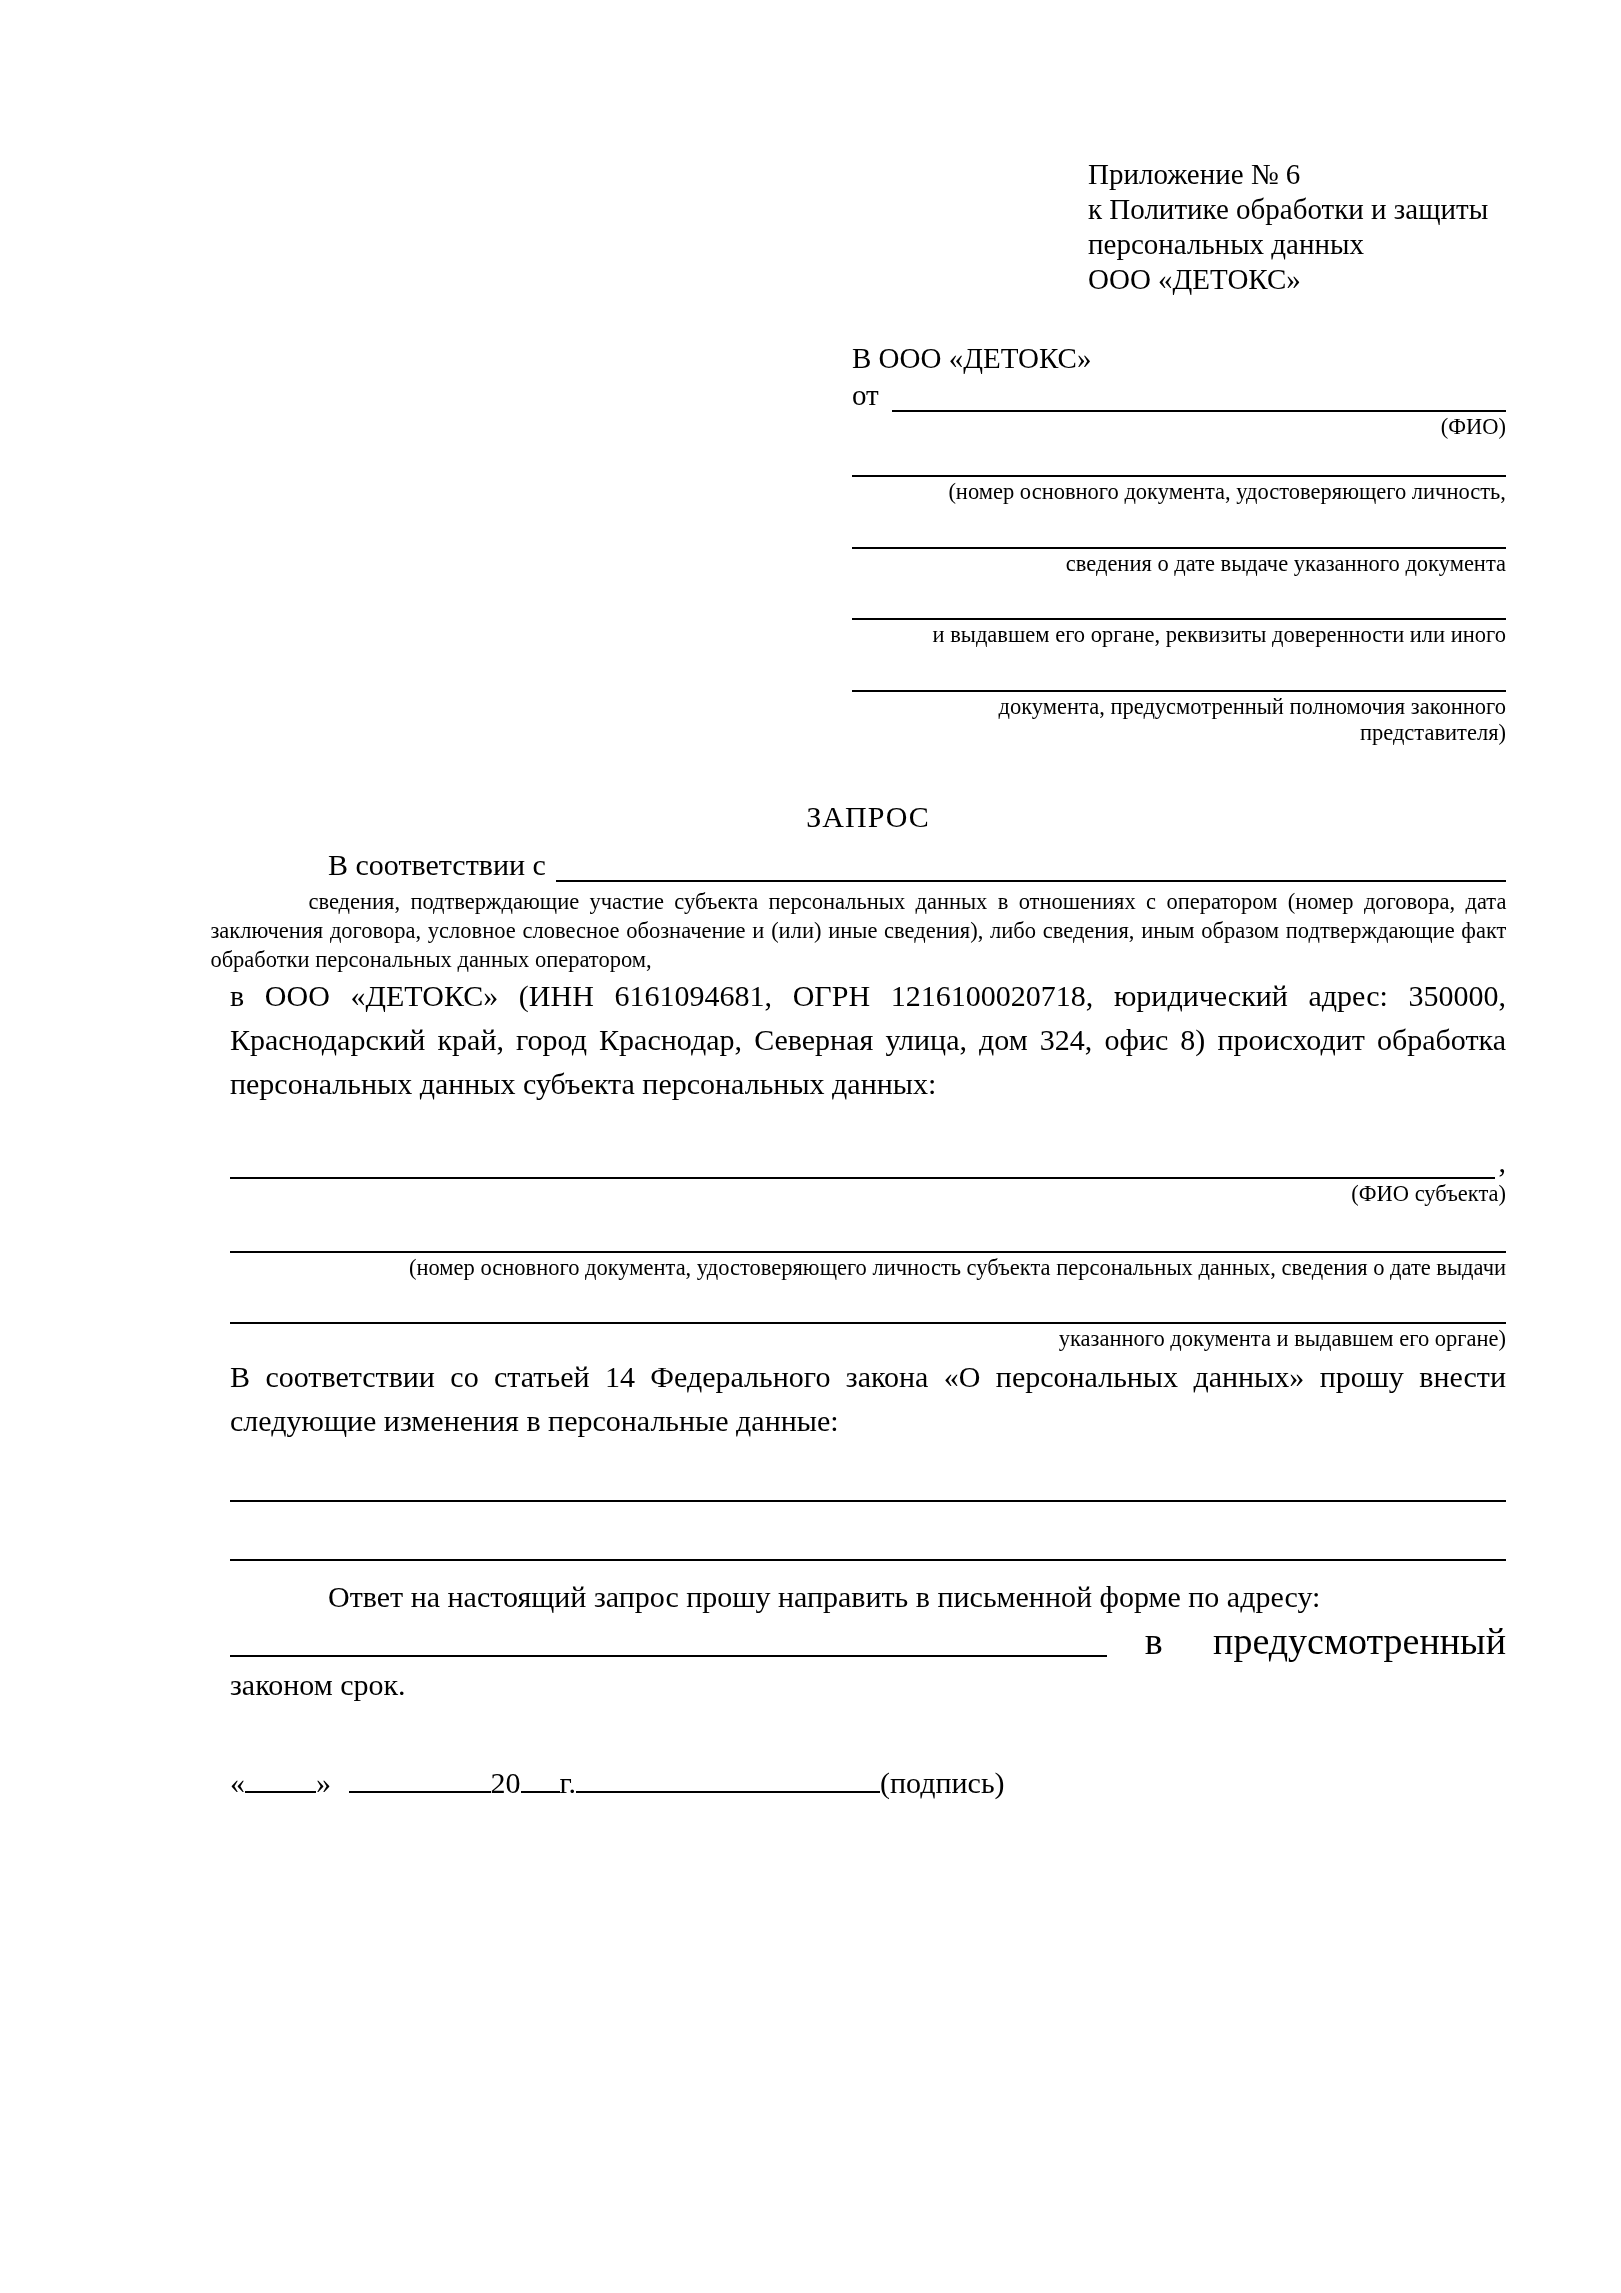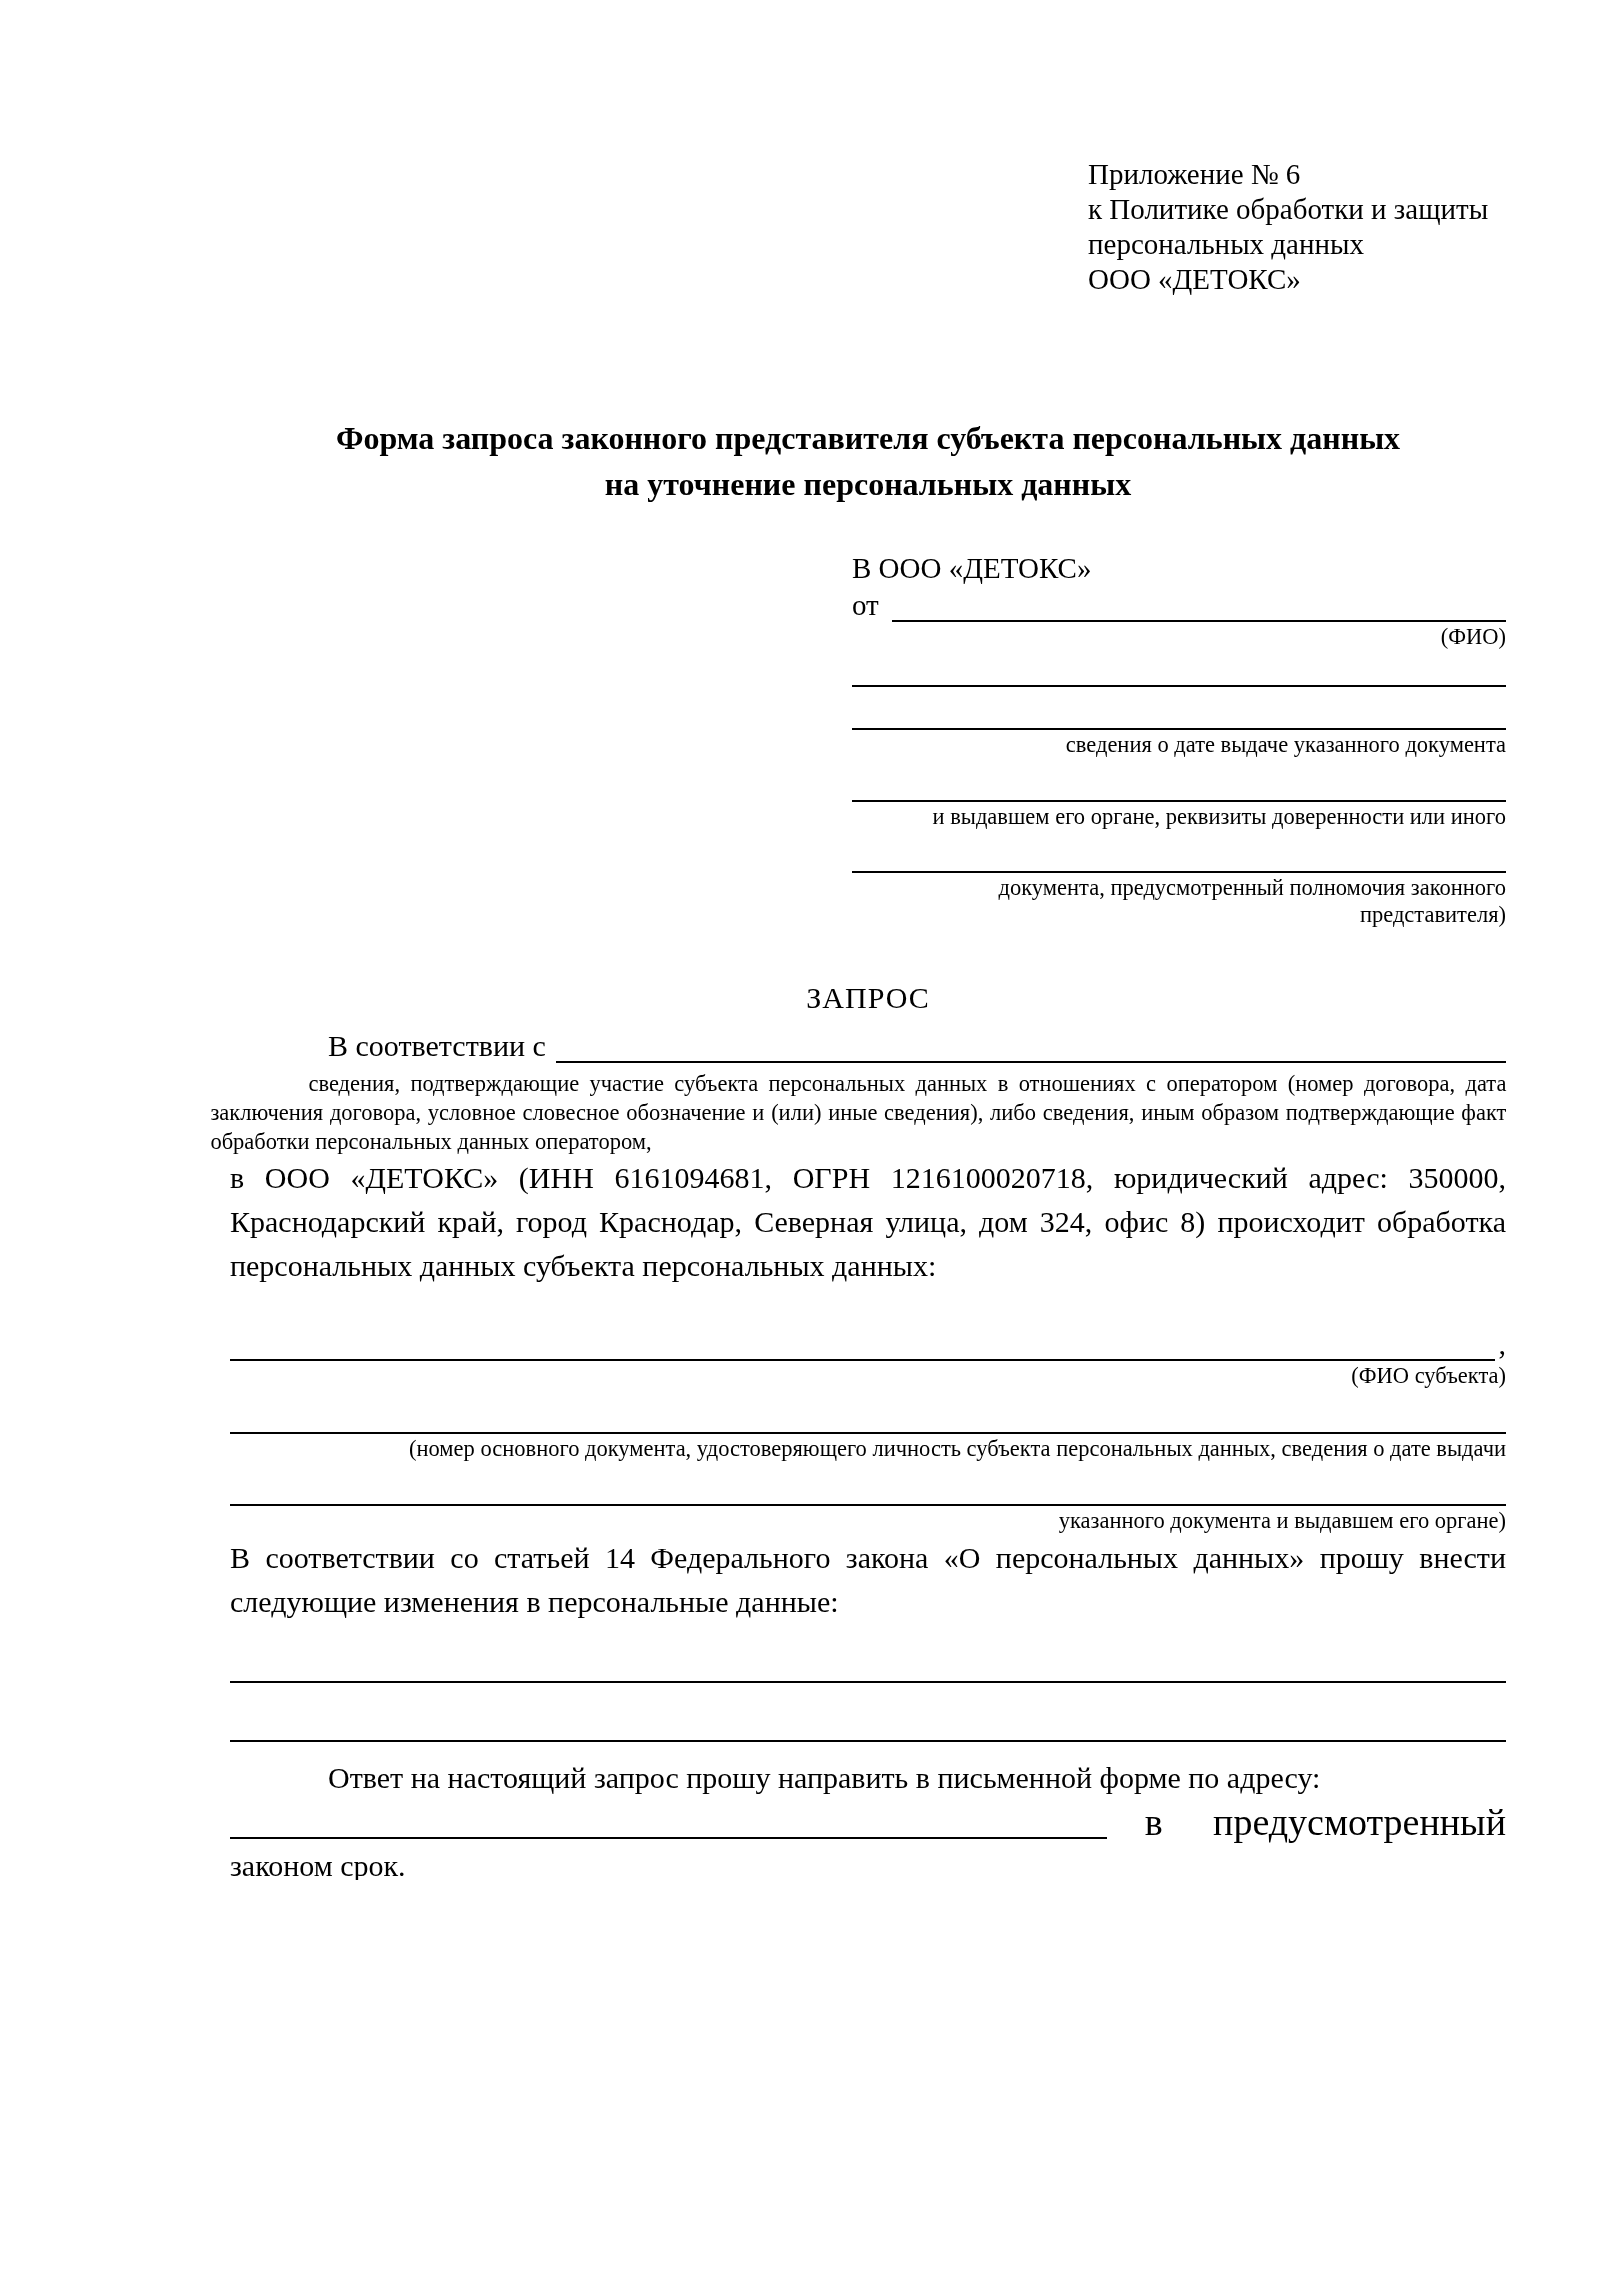--- a/index.html
+++ b/index.html
@@ -100,34 +100,31 @@
 <div class="page">
   <div class="content">
 
     <div class="doc-header">
       <div>Приложение № 6</div>
       <div>к Политике обработки и защиты</div>
       <div>персональных данных</div>
       <div>ООО «ДЕТОКС»</div>
     </div>
 
-    <div class="doc-title">
-      <div>Форма запроса законного представителя субъекта персональных данных</div>
-      <div>на уточнение персональных данных</div>
-    </div>
 
     <div class="addressee">
       <div>В ООО «ДЕТОКС»</div>
       <div class="addr-from">
         <span class="label">от</span>
         <span class="fill-line"></span>
       </div>
       <div class="cap">(ФИО)</div>
 
       <div class="field first"></div>
+      <div class="cap">(номер основного документа, удостоверяющего личность,</div>
 
       <div class="field"></div>
       <div class="cap">сведения о дате выдаче указанного документа</div>
 
       <div class="field"></div>
       <div class="cap">и выдавшем его органе, реквизиты доверенности или иного</div>
 
       <div class="field"></div>
       <div class="cap">документа, предусмотренный полномочия законного представителя)</div>
     </div>

